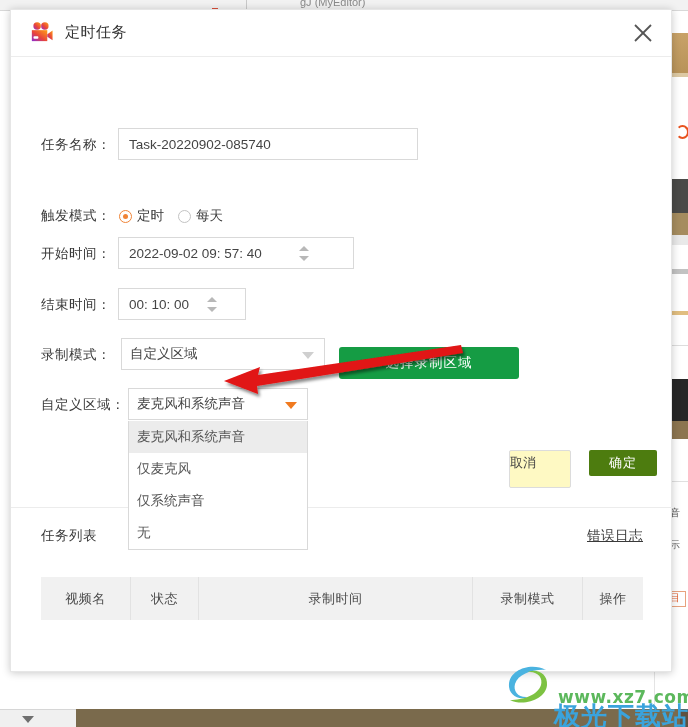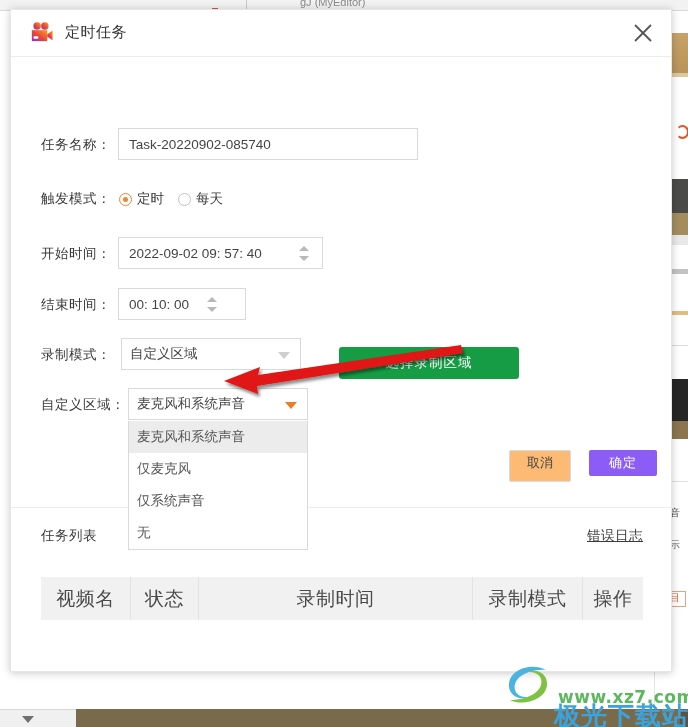--- a/index.html
+++ b/index.html
@@ -181,37 +181,37 @@
     z-index: 30;
   }
   .ddopt {
     height: 32px; line-height: 32px; padding-left: 8px;
     font-size: 13.5px; color: #555; cursor: pointer;
   }
   .ddopt.sel { background: #ececec; color: #555; }
 
   
   .btn-green {
-    position: absolute; background: #8b5cf6;
+    position: absolute; background: #4d7c0f;
     color: #fff; font-size: 13.5px; text-align: center;
     cursor: pointer; border: none; letter-spacing: 1px;
     font-family: "Liberation Sans", "DejaVu Sans", sans-serif;
   }
   .btn-area {
     left: 328px; top: 290px; width: 180px; height: 32px;
     line-height: 32px; border-radius: 3px; background: #159c44;
   }
   .btn-ok {
     left: 578px; top: 393px; width: 68px; height: 26px;
     line-height: 26px; border-radius: 2px; font-size: 13px;
   }
   .btn-cancel {
-    position: absolute; left: 498px; top: 393px; width: 62px; height: 32px;
-    line-height: 24px; text-align: center; border: 1px solid #dcdcdc;
-    background: #fdba74; color: #444; font-size: 13px; border-radius: 2px;
+    position: absolute; left: 498px; top: 393px; width: 62px; height: 38px;
+    line-height: 24px; border: 1px solid #dcdcdc;
+    background: #fef9c3; color: #444; font-size: 13px; border-radius: 2px;
     cursor: pointer; font-family: "Liberation Sans", "DejaVu Sans", sans-serif;
   }
 
   
   .divider {
     position: absolute; left: 0; top: 450px; width: 662px; height: 1px;
     background: #ececec;
   }
   .tasklist-label {
     position: absolute; left: 30px; top: 470px;
@@ -222,21 +222,21 @@
     font-size: 13.5px; color: #3a3a3a; text-decoration: underline;
     cursor: pointer; letter-spacing: .5px;
   }
 
   .table-head {
     position: absolute; left: 30px; top: 520px;
     width: 602px; height: 43px;
     background: #f1f1f1; display: flex;
   }
   .th {
-    font-size: 19px; color: #4a4a4a;
+    font-size: 13px; color: #4a4a4a;
     display: flex; align-items: center; justify-content: center;
     border-right: 1px solid #e2e2e2; height: 43px;
     letter-spacing: .5px;
   }
   .th:last-child { border-right: none; }
   .th-0 { width: 90px; }
   .th-1 { width: 68px; }
   .th-2 { width: 274px; font-family: Liberation Mono, monospace; }
   .th-3 { width: 110px; }
   .th-4 { width: 60px; }
@@ -327,55 +327,55 @@
       </div>
     </div>
 
     <div class="dlg-body">
 
       <div class="row" style="top:71px;">
         <div class="lbl">任务名称：</div>
         <input class="txtbox" style="width: 300px;" type="text" value="Task-20220902-085740">
       </div>
 
-      <div class="row" style="top:125px;">
+      <div class="row" style="top:142px;">
         <div class="lbl">触发模式：</div>
         <div class="radiowrap">
           <div class="radio">
             <span class="rdot on"></span>
             <span class="rlabel">定时</span>
           </div>
           <div class="radio">
             <span class="rdot"></span>
             <span class="rlabel">每天</span>
           </div>
         </div>
       </div>
 
       <div class="row" style="top:180px;">
         <div class="lbl">开始时间：</div>
-        <input class="txtbox" style="width: 205px;" type="text" value="2022-09-02 09: 57: 40">
+        <input class="txtbox" style="width: 236px;" type="text" value="2022-09-02 09: 57: 40">
         <div class="spin" style="left:285px; top:2px;">
           <i class="up"></i>
           <i class="dn"></i>
         </div>
       </div>
 
       <div class="row" style="top:231px;">
         <div class="lbl">结束时间：</div>
         <input class="txtbox" style="width: 128px;" type="text" value="00: 10: 00">
         <div class="spin" style="left:193px; top:2px;">
           <i class="up"></i>
           <i class="dn"></i>
         </div>
       </div>
 
       <div class="row" style="top:281px;">
         <div class="lbl">录制模式：</div>
-        <div class="selbox" style="left:110px; width:180px;">
+        <div class="selbox" style="left:110px; width:204px;">
           <span>自定义区域</span>
           <span class="caret"></span>
         </div>
       </div>
 
       <div class="row" style="top:331px;">
         <div class="lbl">自定义区域：</div>
         <div class="selbox">
           <span>麦克风和系统声音</span>
           <span class="caret active"></span>

